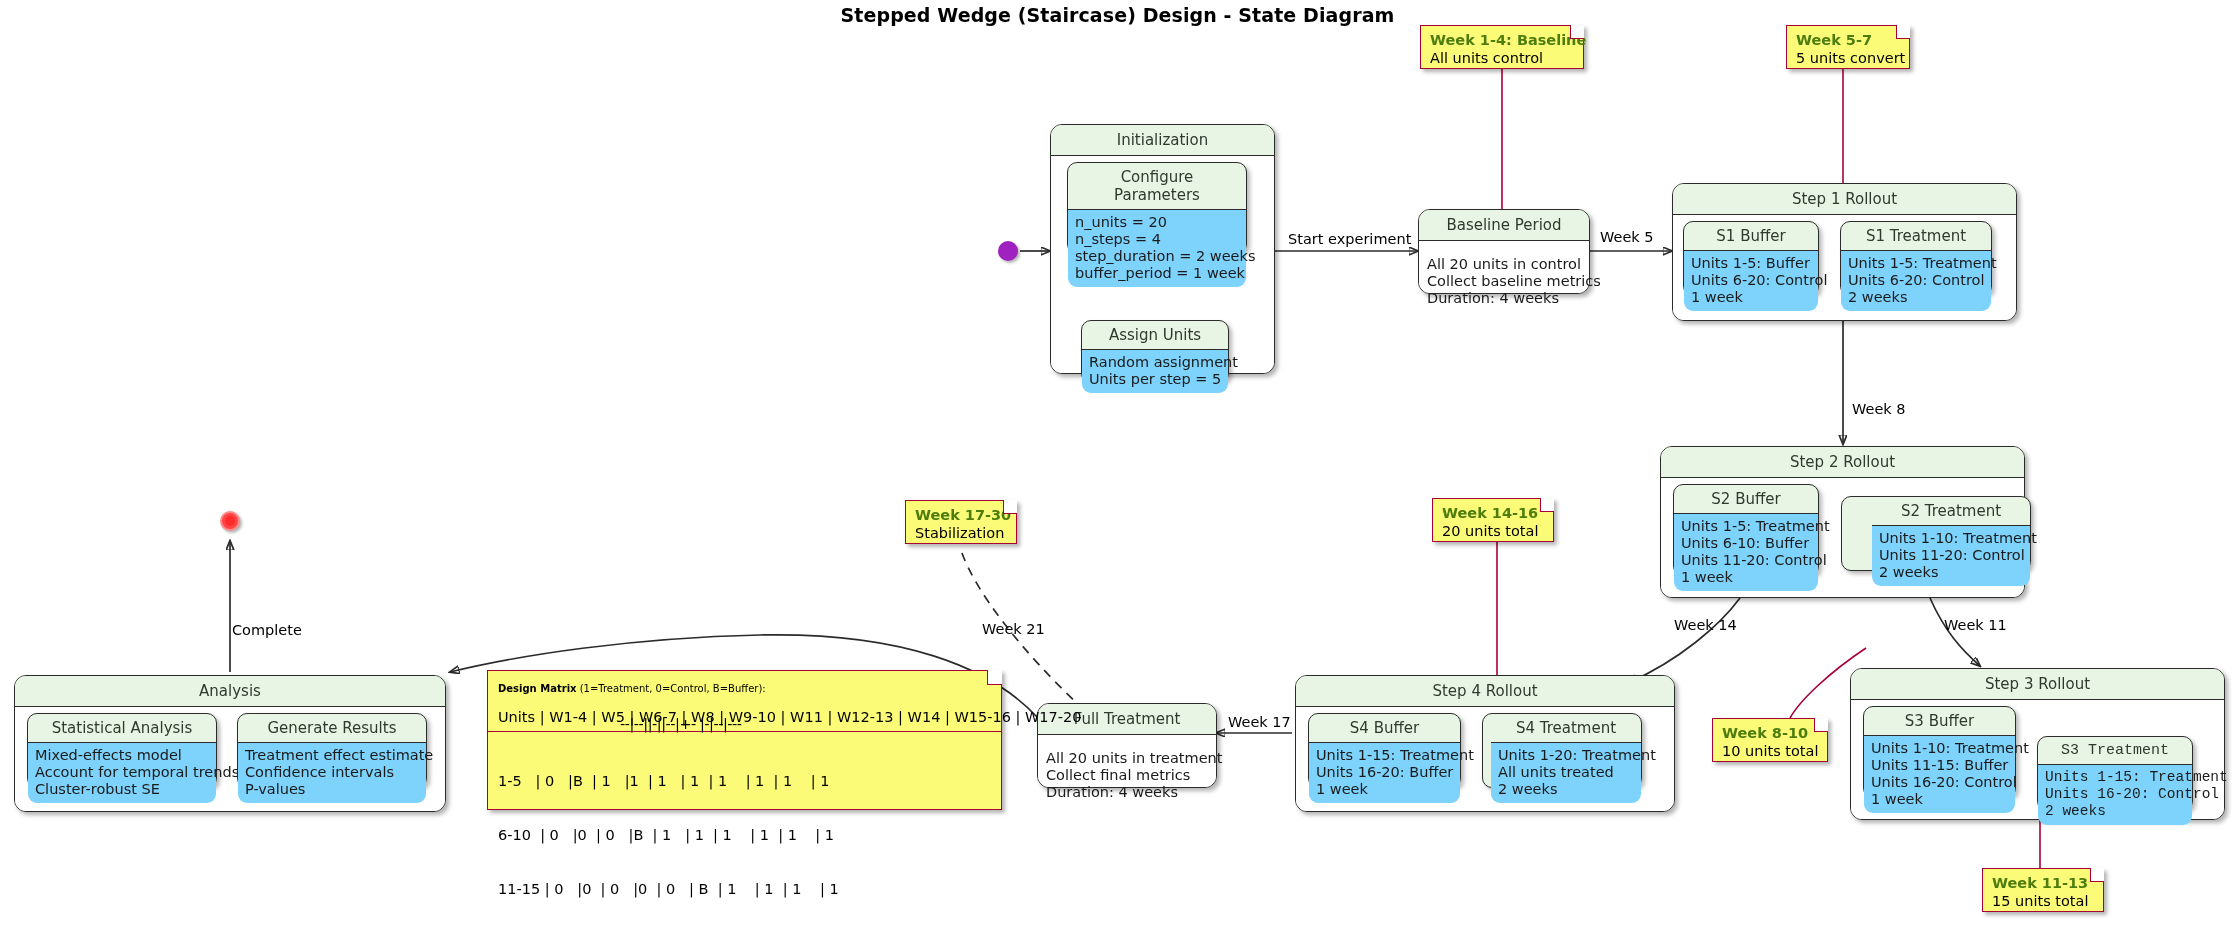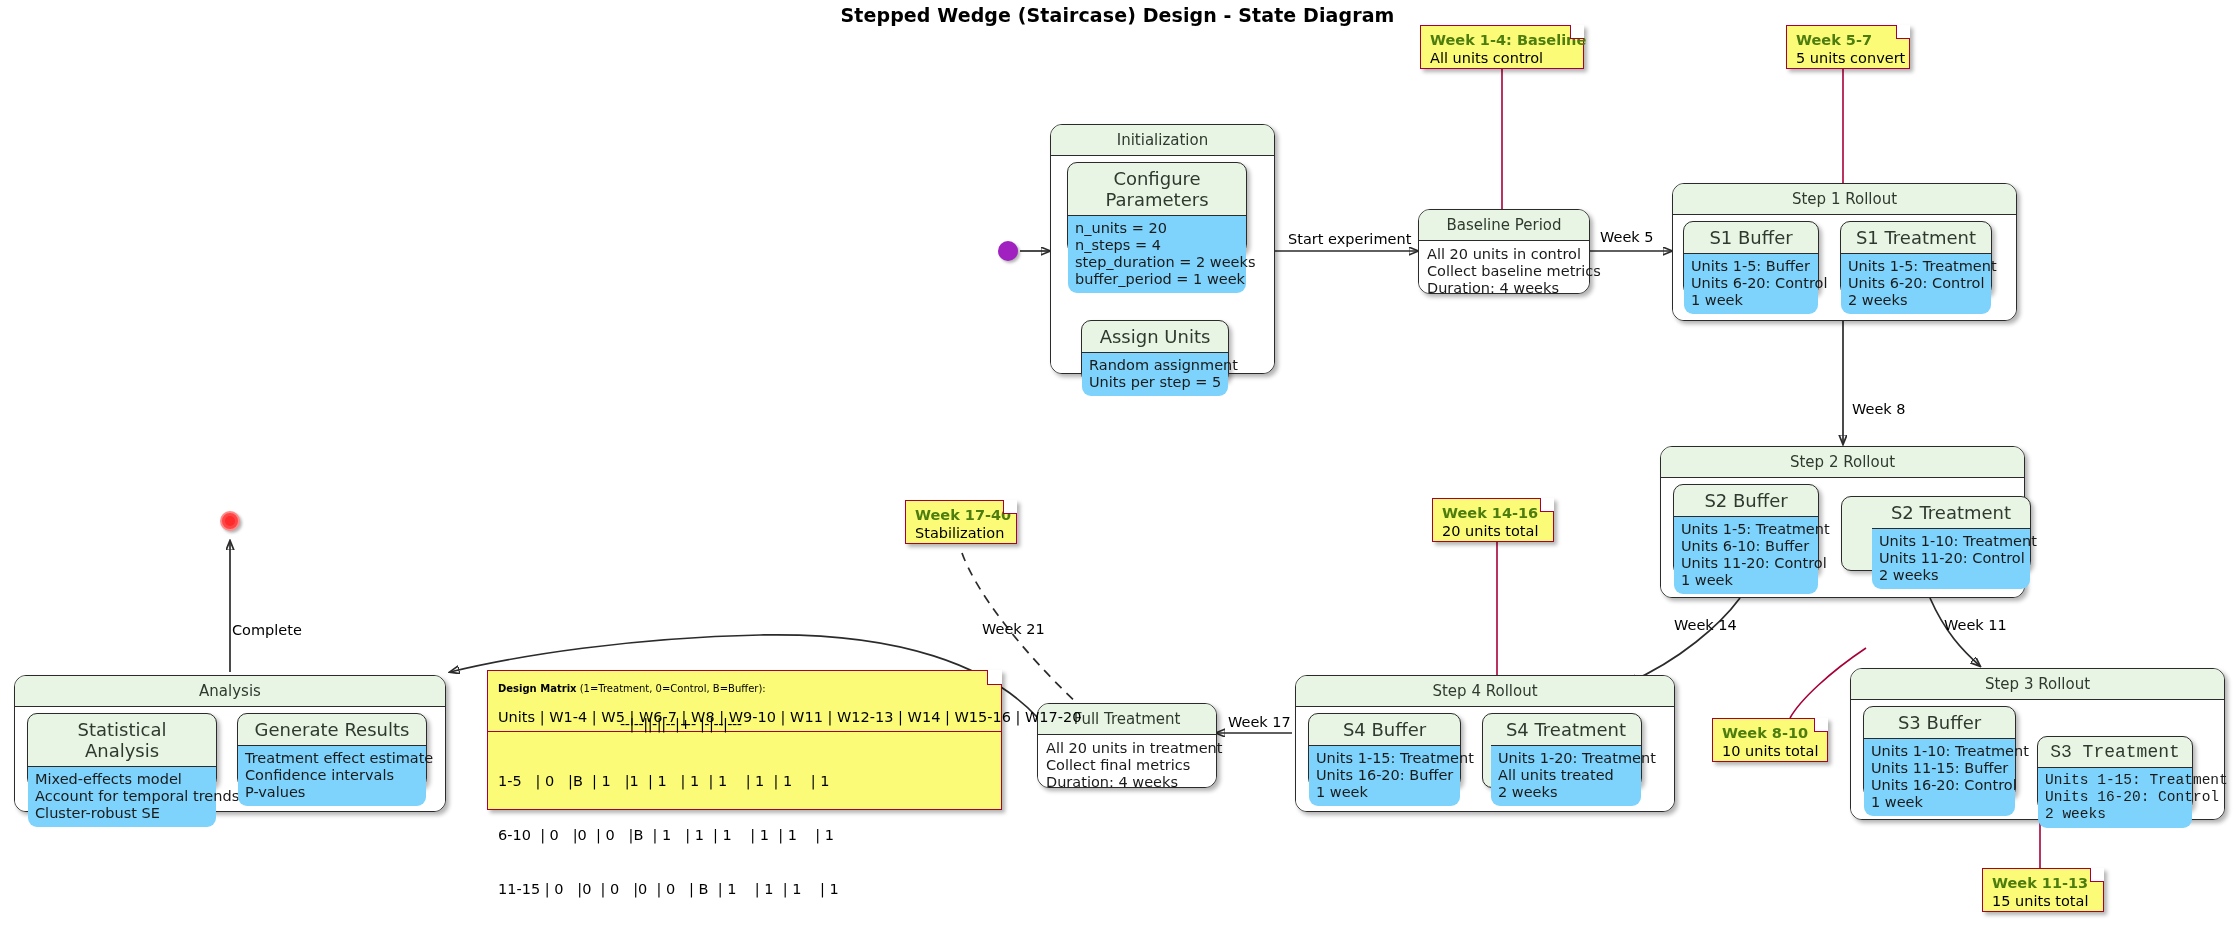--- a/index.html
+++ b/index.html
@@ -47,34 +47,34 @@
     box-sizing:border-box;
     background:#FFFFFF;
     border-radius:0 0 11px 11px;
     padding:6px;
     position:relative;height:calc(100% - 31px);
   }
   
   .composite > .state-body{background:#FFFFFF;}
 
   
-  .leaf > .state-body{padding:5px 8px 6px 8px;}
+  .leaf > .state-body{padding:15px 8px 6px 8px;}
   .leaf .line{
     font-size:14.5px;color:#1A1A1A;line-height:17px;white-space:nowrap;
   }
 
   
   .nested{
     position:absolute;box-sizing:border-box;
     background:#E9F5E4;border:1.4px solid #2B2B2B;border-radius:10px;
     box-shadow:3px 3px 4px rgba(0,0,0,0.28);
   }
   .nested > .nested-title{
     box-sizing:border-box;width:100%;text-align:center;
-    font-size:18px;color:#2F3A2F;padding:5px 10px 5px;
+    font-size:15px;color:#2F3A2F;padding:5px 10px 5px;
     border-bottom:1.3px solid #2B2B2B;border-radius:9px 9px 0 0;
   }
   .nested > .nested-body{
     box-sizing:border-box;background:#7dd3fc;border-radius:0 0 9px 9px;
     padding:4px 7px 5px 7px;
   }
   .nested .line{font-size:14.5px;color:#1A1A1A;line-height:17px;white-space:nowrap;}
 
   
   .note{
@@ -367,21 +367,21 @@
     <div class="note-head">Week 11-13</div>
     <div class="note-sub">15 units total</div>
   </div>
 
   <div class="note" style="left:1432px;top:498px;width:122px;height:44px;">
     <div class="note-head">Week 14-16</div>
     <div class="note-sub">20 units total</div>
   </div>
 
   <div class="note" style="left:905px;top:500px;width:112px;height:44px;">
-    <div class="note-head">Week 17-40</div>
+    <div class="note-head">Week 17-30</div>
     <div class="note-sub">Stabilization</div>
   </div>
 
   <div class="matrix-note" style="left:487px;top:670px;width:515px;height:140px;">
     <div class="matrix-title">
       <b>Design Matrix</b><span> (1=Treatment, 0=Control, B=Buffer):</span>
     </div>
     <div class="matrix-hdr">Units | W1-4 | W5 | W6-7 | W8 | W9-10 | W11 | W12-13 | W14 | W15-16 | W17-20</div>
     <hr class="matrix-rule">
     <div class="matrix-sep">--|--||-||--|+- |-|--|---</div>

